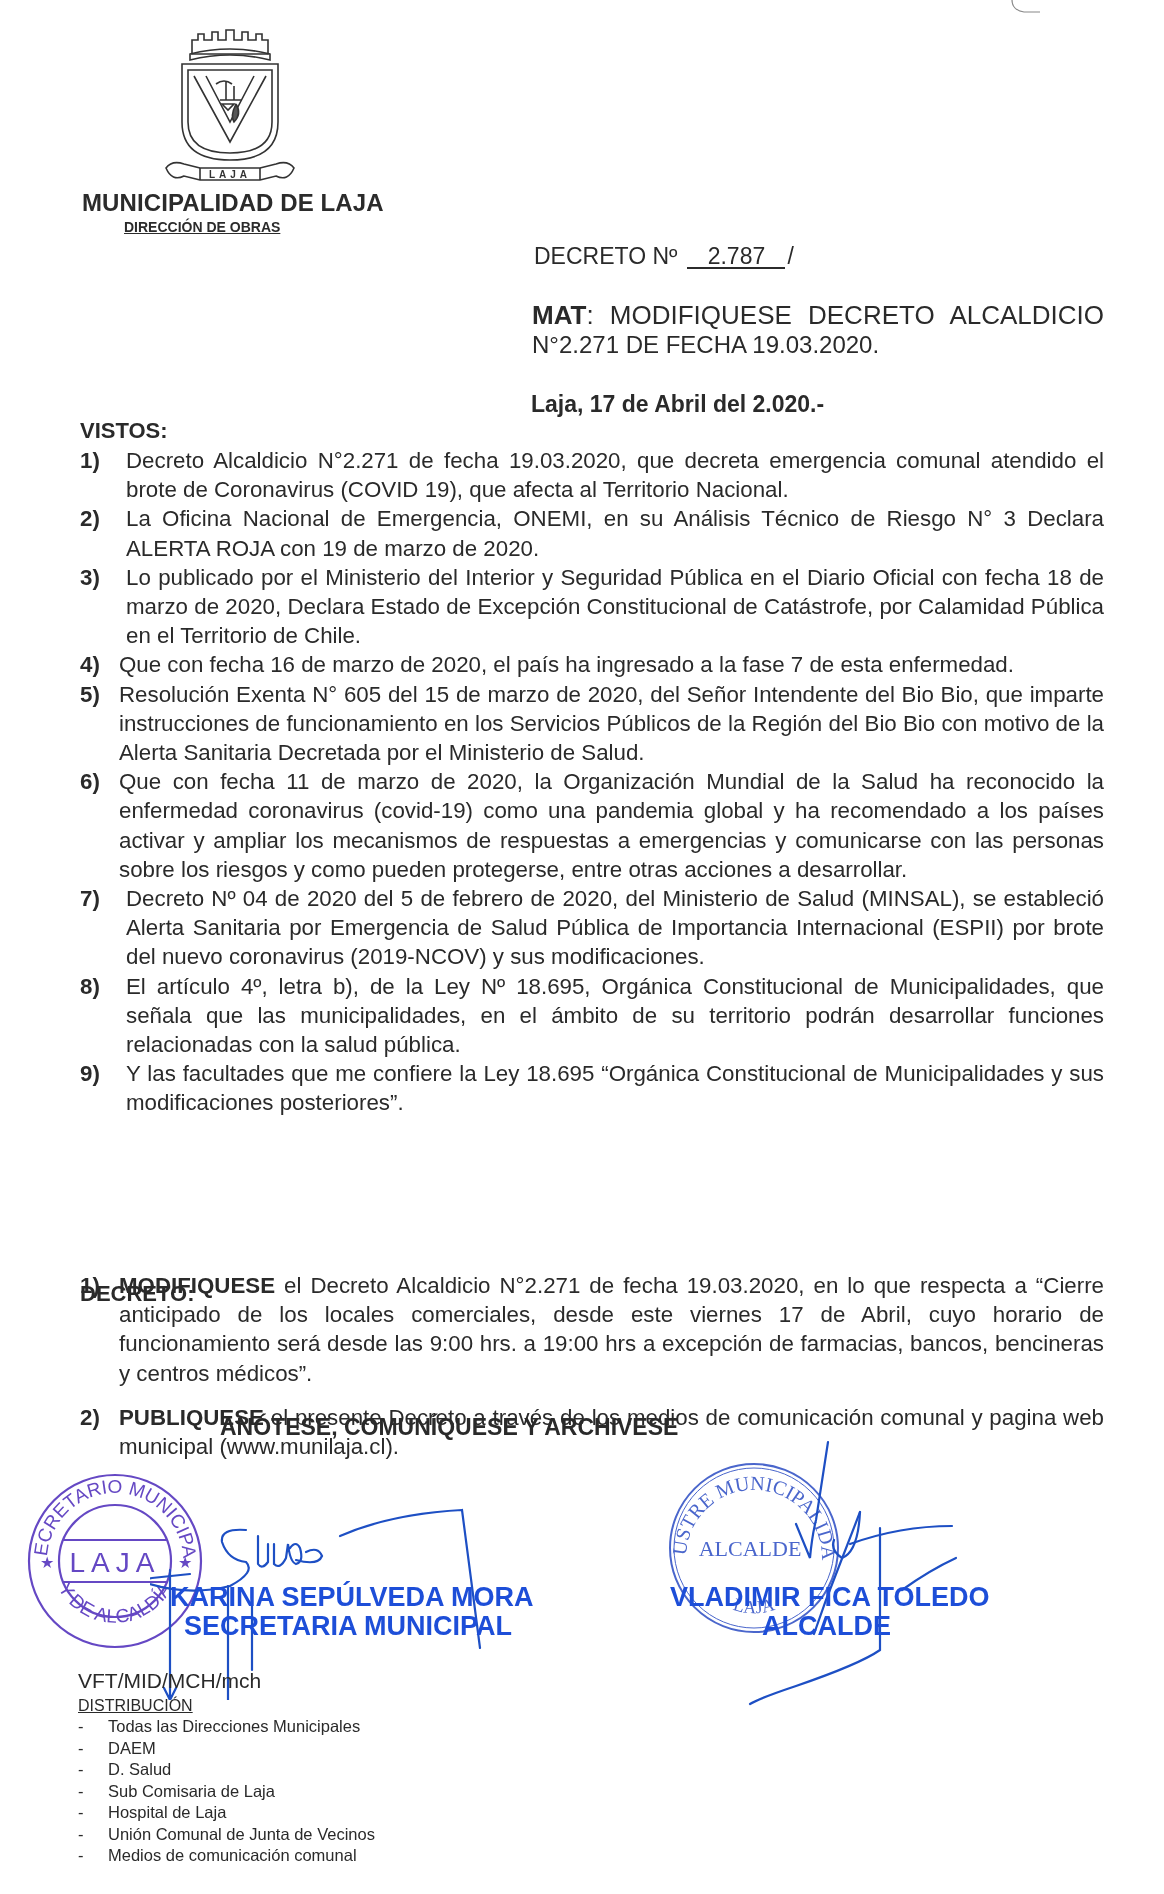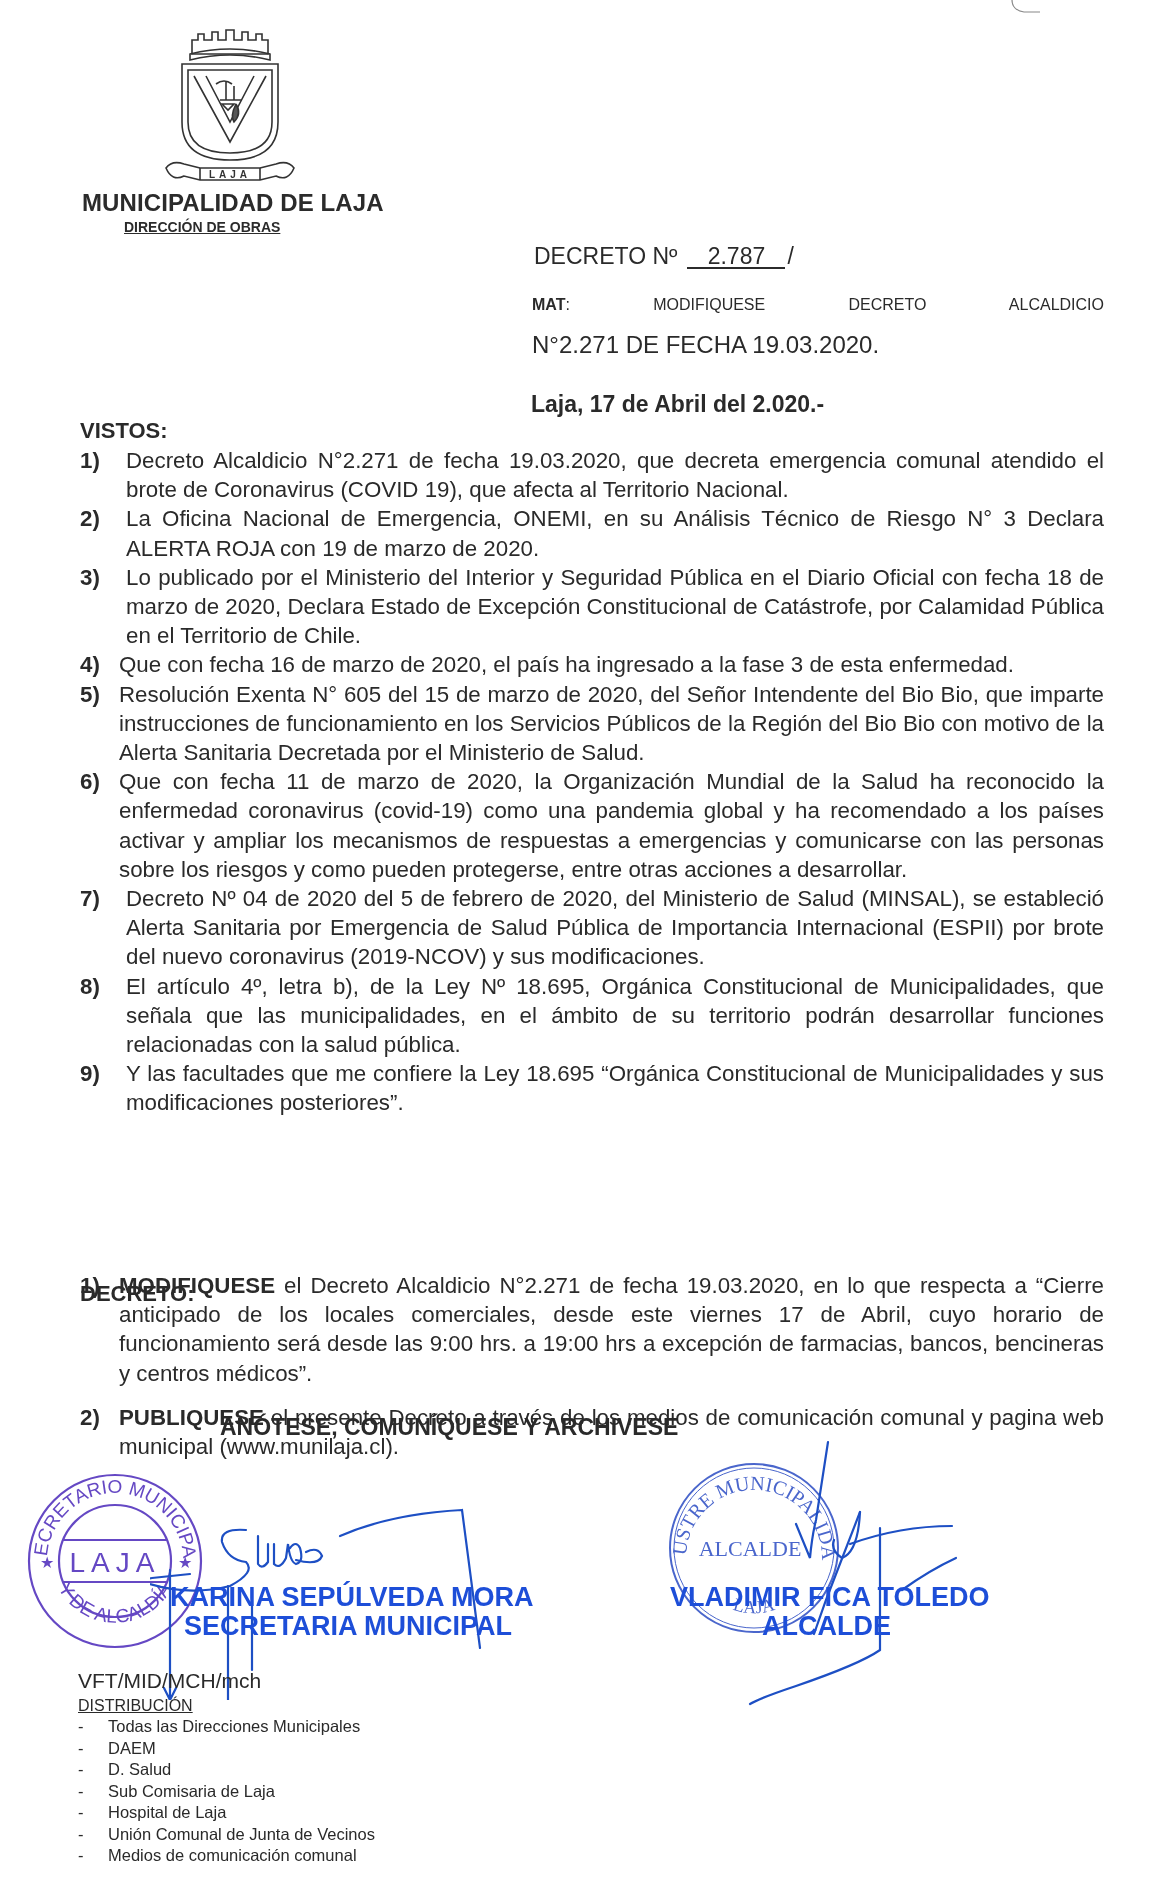--- a/index.html
+++ b/index.html
@@ -10,21 +10,21 @@
   }
   .abs { position: absolute; }
   .crest { left: 160px; top: 22px; width: 140px; height: 165px; }
   .muni-name { left: 82px; top: 189px; font-size: 24px; font-weight: bold; letter-spacing: 0.1px; color: #2b2b2b; white-space: nowrap; }
   .muni-dept { left: 124px; top: 219px; font-size: 14px; font-weight: bold; text-decoration: underline; color: #2b2b2b; white-space: nowrap; }
 
   .decno { left: 534px; top: 243px; font-size: 23px; font-weight: normal; white-space: nowrap; }
   .decno .num { display: inline-block; width: 98px; border-bottom: 2px solid #2b2b2b; text-align: center; margin-left: 10px; line-height: 22px; }
   .decno .slash { margin-left: 2px; }
 
-  .mat { left: 532px; top: 290px; width: 572px; font-size: 16px; line-height: 30px; text-align: justify; text-align-last: justify; }
+  .mat { left: 532px; top: 300px; width: 572px; font-size: 26px; line-height: 30px; text-align: justify; text-align-last: justify; }
   .mat2 { left: 532px; top: 330px; font-size: 24px; line-height: 30px; white-space: nowrap; }
   .mat b { font-weight: bold; }
   .place-date { left: 531px; top: 391px; font-size: 23px; font-weight: bold; white-space: nowrap; }
 
   .section-title { font-size: 22px; font-weight: bold; white-space: nowrap; }
   .vistos-title { left: 80px; top: 418px; }
   .decreto-title { left: 80px; top: 1242px; margin-top: 39px; }
 
   .list { left: 80px; width: 1024px; }
   .vlist { top: 446px; }
@@ -103,21 +103,21 @@
   <p class="item">
       <span class="n">2)</span>
       <span class="t">La Oficina Nacional de Emergencia, ONEMI, en su Análisis Técnico de Riesgo N° 3 Declara ALERTA ROJA con 19 de marzo de 2020.</span>
     </p>
   <p class="item">
       <span class="n">3)</span>
       <span class="t">Lo publicado por el Ministerio del Interior y Seguridad Pública en el Diario Oficial con fecha 18 de marzo de 2020, Declara Estado de Excepción Constitucional de Catástrofe, por Calamidad Pública en el Territorio de Chile.</span>
     </p>
   <p class="item shift">
       <span class="n">4)</span>
-      <span class="t">Que con fecha 16 de marzo de 2020, el país ha ingresado a la fase 3 de esta enfermedad.</span>
+      <span class="t">Que con fecha 16 de marzo de 2020, el país ha ingresado a la fase 7 de esta enfermedad.</span>
     </p>
   <p class="item shift">
       <span class="n">5)</span>
       <span class="t">Resolución Exenta N° 605 del 15 de marzo de 2020, del Señor Intendente del Bio Bio, que imparte instrucciones de funcionamiento en los Servicios Públicos de la Región del Bio Bio con motivo de la Alerta Sanitaria Decretada por el Ministerio de Salud.</span>
     </p>
   <p class="item shift">
       <span class="n">6)</span>
       <span class="t">Que con fecha 11 de marzo de 2020, la Organización Mundial de la Salud ha reconocido la enfermedad coronavirus (covid-19) como una pandemia global y ha recomendado a los países activar y ampliar los mecanismos de respuestas a emergencias y comunicarse con las personas sobre los riesgos y como pueden protegerse, entre otras acciones a desarrollar.</span>
     </p>
   <p class="item">

